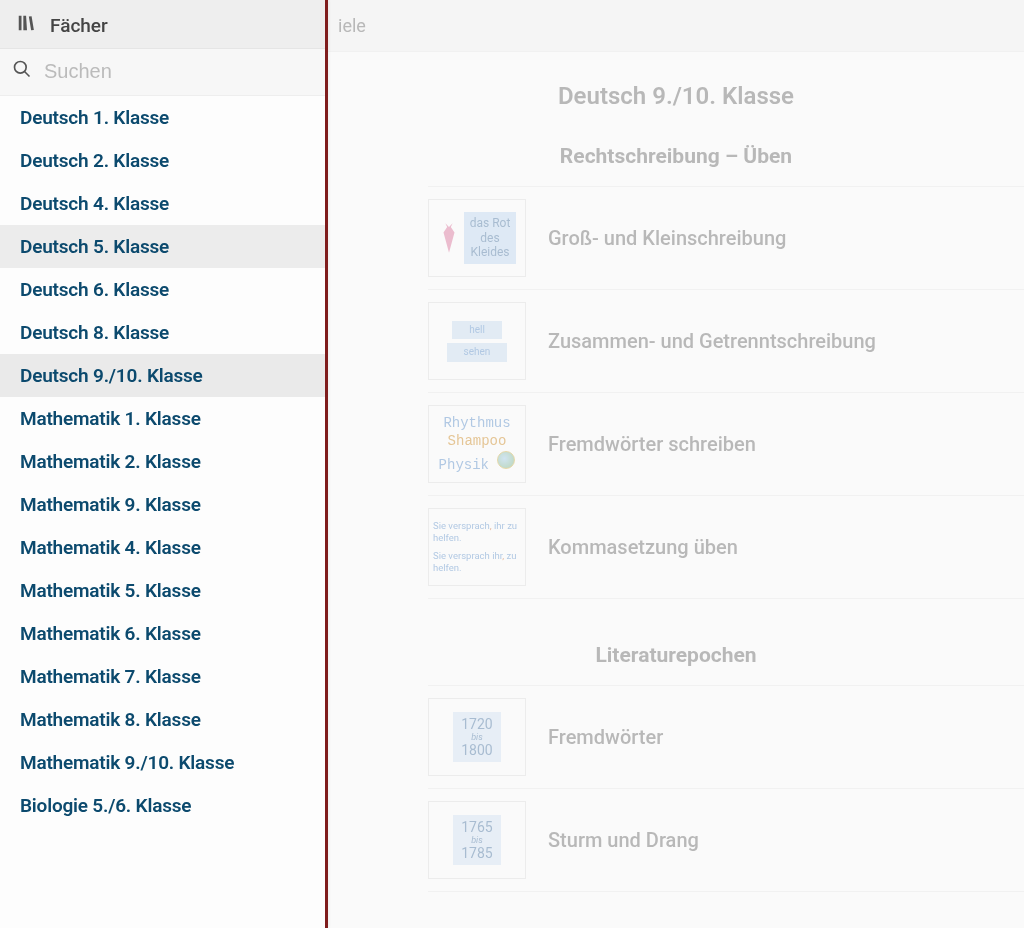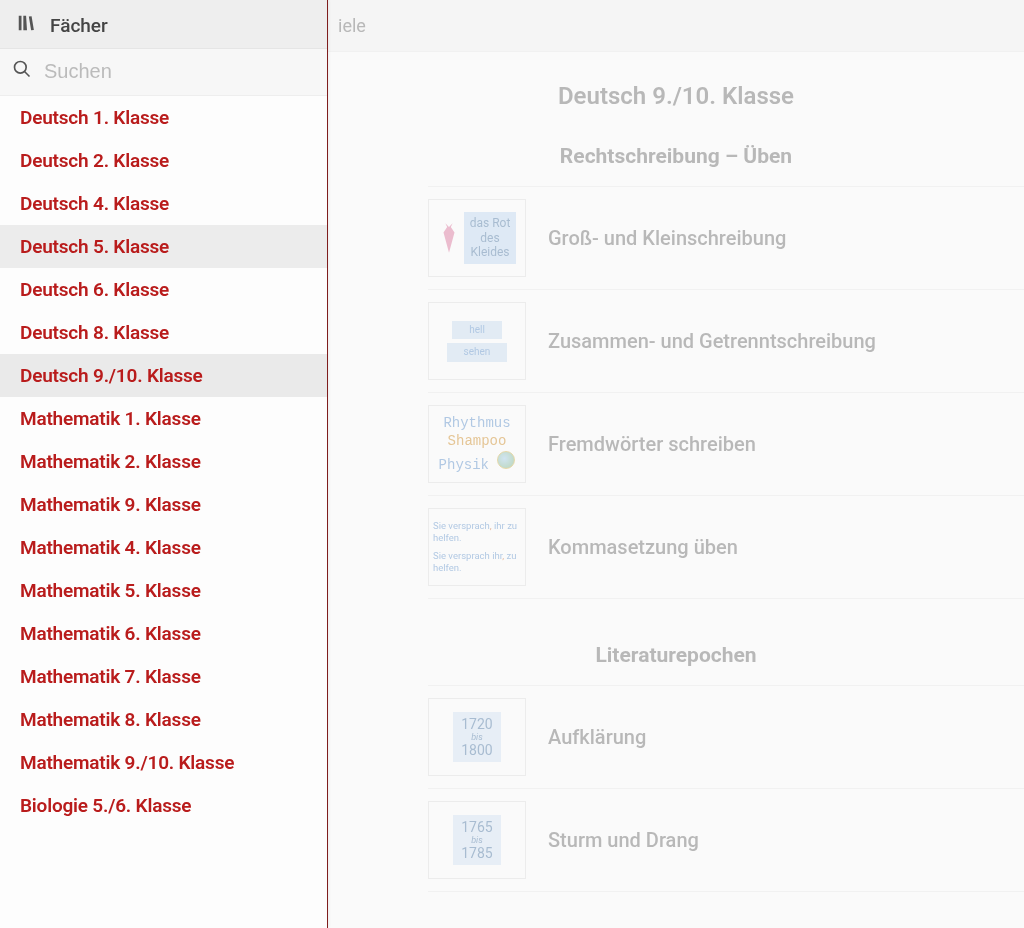--- a/index.html
+++ b/index.html
@@ -4,21 +4,21 @@
 <style>
   * { box-sizing: border-box; margin: 0; padding: 0; }
   html, body { width: 1024px; height: 928px; overflow: hidden; font-family: -apple-system, "Segoe UI", Roboto, sans-serif; background: #f5f5f5; }
   .app { display: flex; width: 100%; height: 100%; position: relative; }
 
   
   .sidebar {
     width: 328px;
     height: 100%;
     background: #fdfdfd;
-    border-right: 1px solid #7f1d1d;
+    border-right: 3px solid #7f1d1d;
     display: flex;
     flex-direction: column;
     position: relative;
     z-index: 10;
     box-shadow: 1px 0 3px rgba(0,0,0,0.05);
   }
   .sidebar-header {
     display: flex;
     align-items: center;
     padding: 12px 16px 10px 16px;
@@ -51,21 +51,21 @@
     overflow-y: auto;
     position: relative;
   }
   .subject-list::-webkit-scrollbar { width: 5px; }
   .subject-list::-webkit-scrollbar-thumb { background: #ccc; border-radius: 3px; }
   .subject-list::-webkit-scrollbar-track { background: transparent; }
   .subject-item {
     padding: 10px 20px;
     font-size: 19px;
     font-weight: 600;
-    color: #b91c1c;
+    color: #0c4a6e;
     cursor: pointer;
     letter-spacing: -0.2px;
   }
   .subject-item.hovered { background: #ececec; }
   .subject-item.selected { background: #eaeaea; }
 
   
   .main {
     flex: 1;
     height: 100%;
@@ -256,21 +256,21 @@
         <h2 class="section-title">Literaturepochen</h2>
         <div class="items">
           <div class="item-row">
             <div class="thumb">
               <div class="date-box">
                 <div>1720</div>
                 <div class="bis">bis</div>
                 <div>1800</div>
               </div>
             </div>
-            <div class="item-title">Aufklärung</div>
+            <div class="item-title">Fremdwörter</div>
           </div>
           <div class="item-row">
             <div class="thumb">
               <div class="date-box">
                 <div>1765</div>
                 <div class="bis">bis</div>
                 <div>1785</div>
               </div>
             </div>
             <div class="item-title">Sturm und Drang</div>

